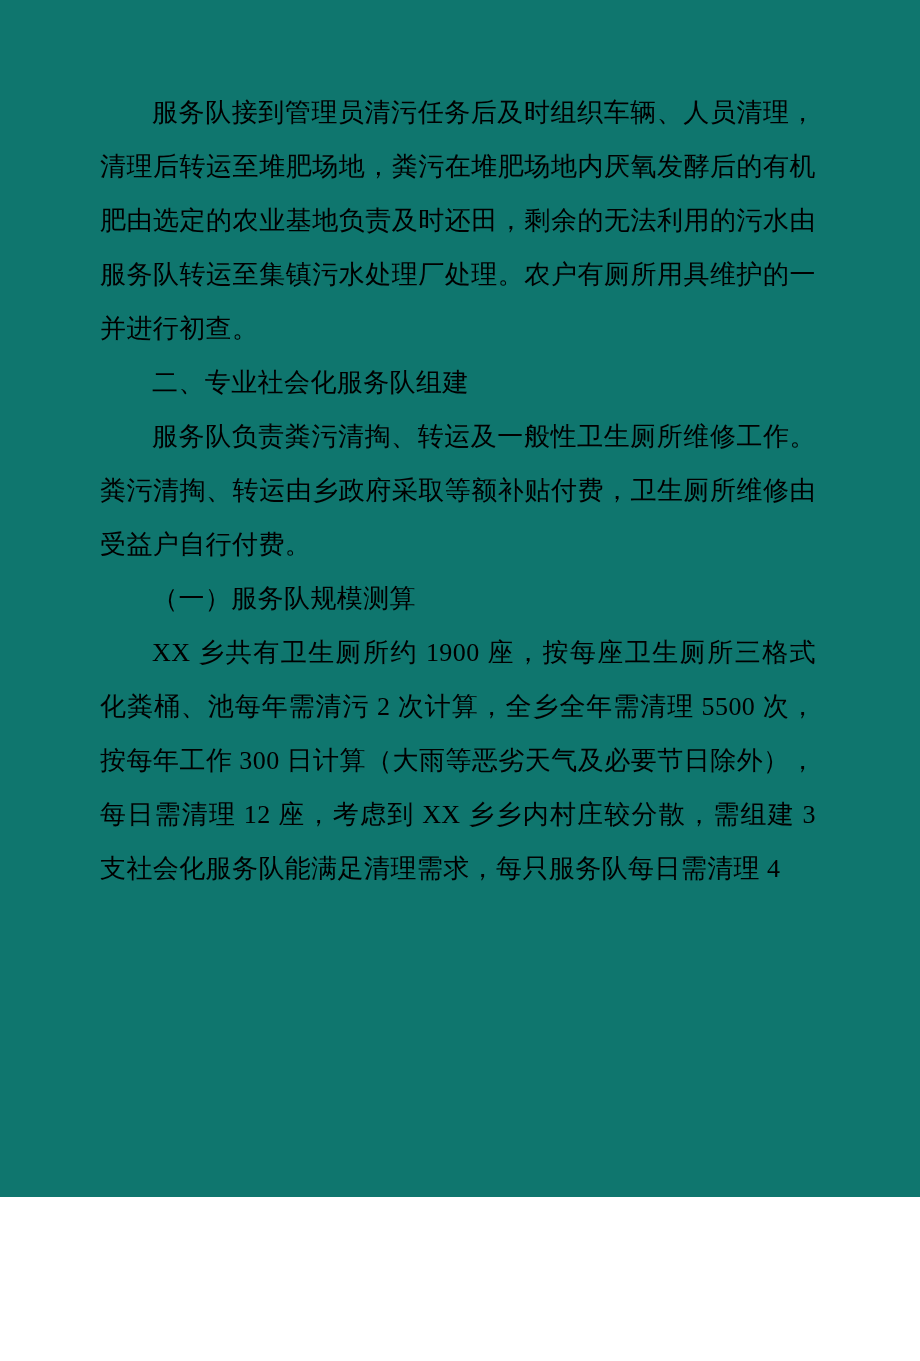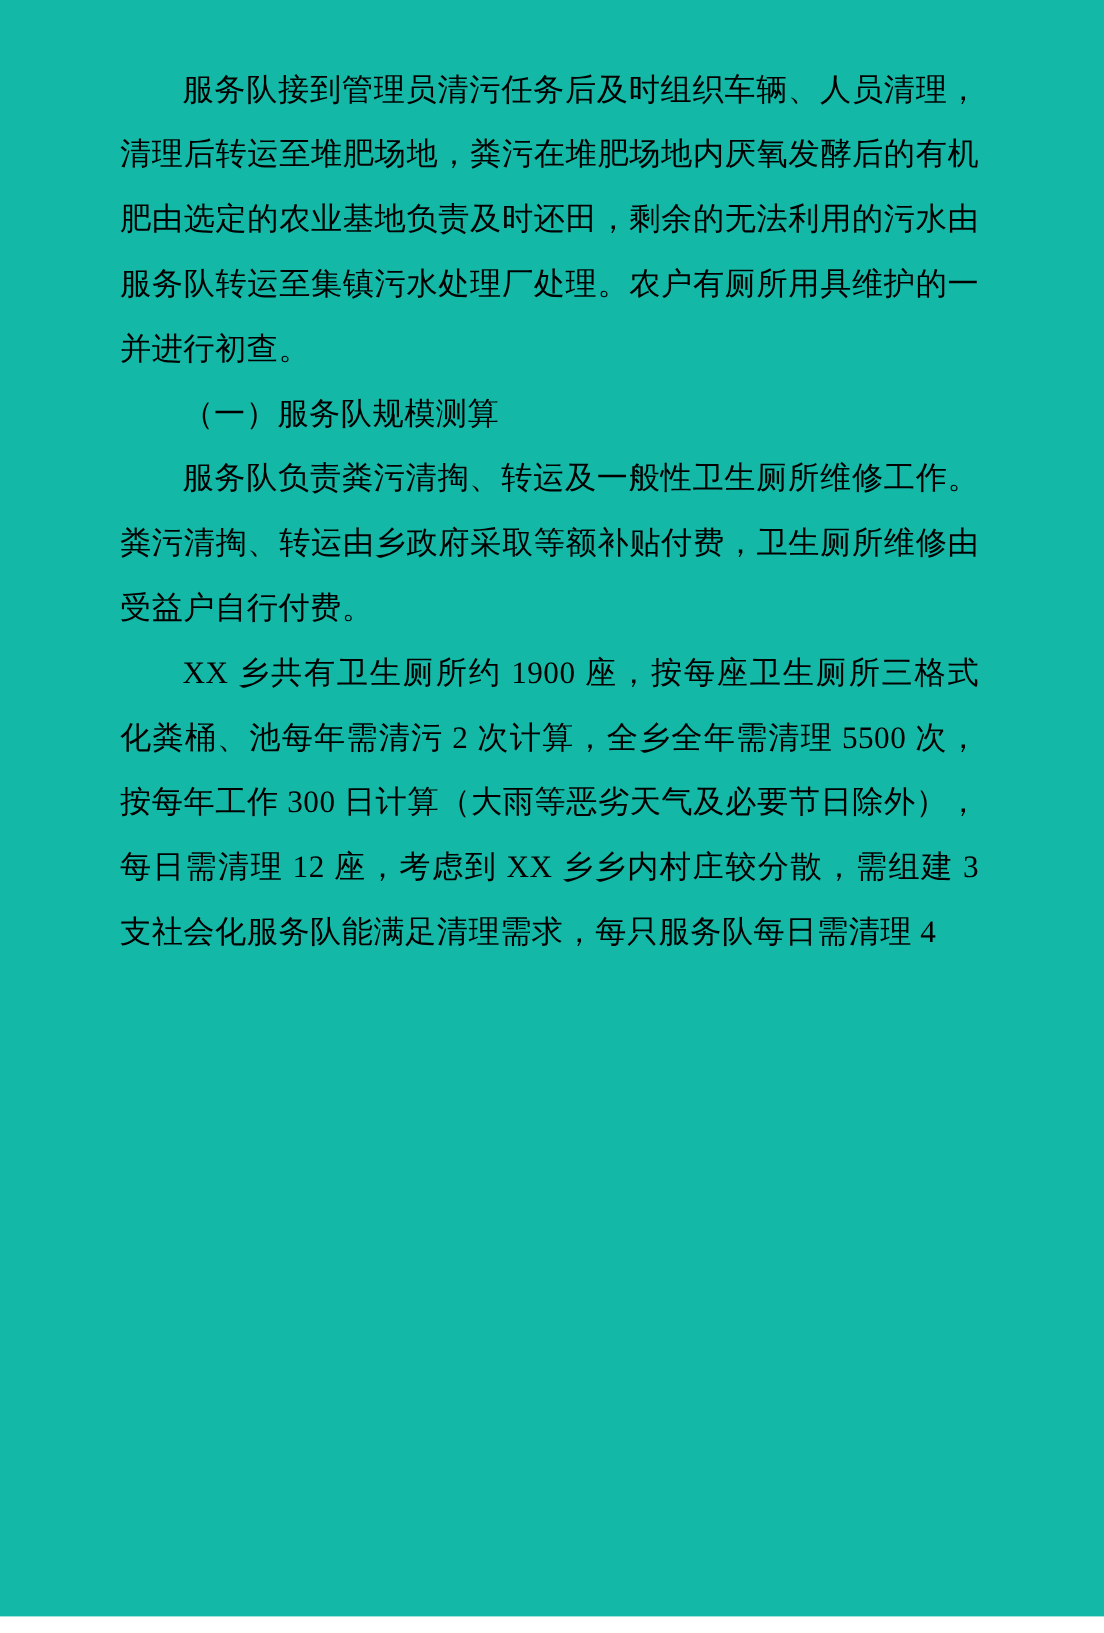--- a/index.html
+++ b/index.html
@@ -8,23 +8,23 @@
     background: #ffffff;
   }
   body {
     width: 920px;
     height: 1361px;
     overflow: hidden;
   }
   .page {
     box-sizing: border-box;
     width: 920px;
-    height: 1347px;
-    padding: 48px 104px 0 100px;
-    background: #14b8a6;
+    height: 1197px;
+    padding: 86px 104px 0 100px;
+    background: #0f766e;
     color: #000000;
     font-family: "Liberation Serif", "DejaVu Serif", serif;
   }
   .doc-paragraph {
     margin: 0;
     font-size: 26px;
     line-height: 54px;
     letter-spacing: 0.4px;
     text-align: justify;
     text-align-last: left;
@@ -35,16 +35,17 @@
   }
   .doc-heading {
     font-weight: 400; 
   }
 </style>
 </head>
 <body>
 
 <div class="page">
   <p class="doc-paragraph">服务队接到管理员清污任务后及时组织车辆、人员清理，清理后转运至堆肥场地，粪污在堆肥场地内厌氧发酵后的有机肥由选定的农业基地负责及时还田，剩余的无法利用的污水由服务队转运至集镇污水处理厂处理。农户有厕所用具维护的一并进行初查。</p>
+  <p class="doc-paragraph doc-heading">二、专业社会化服务队组建</p>
+  <p class="doc-paragraph">服务队负责粪污清掏、转运及一般性卫生厕所维修工作。粪污清掏、转运由乡政府采取等额补贴付费，卫生厕所维修由受益户自行付费。</p>
   <p class="doc-paragraph doc-heading">（一）服务队规模测算</p>
-  <p class="doc-paragraph">服务队负责粪污清掏、转运及一般性卫生厕所维修工作。粪污清掏、转运由乡政府采取等额补贴付费，卫生厕所维修由受益户自行付费。</p>
   <p class="doc-paragraph">XX 乡共有卫生厕所约 1900 座，按每座卫生厕所三格式化粪桶、池每年需清污 2 次计算，全乡全年需清理 5500 次，按每年工作 300 日计算（大雨等恶劣天气及必要节日除外），每日需清理 12 座，考虑到 XX 乡乡内村庄较分散，需组建 3 支社会化服务队能满足清理需求，每只服务队每日需清理 4</p>
 </div>
 
 </body></html>

